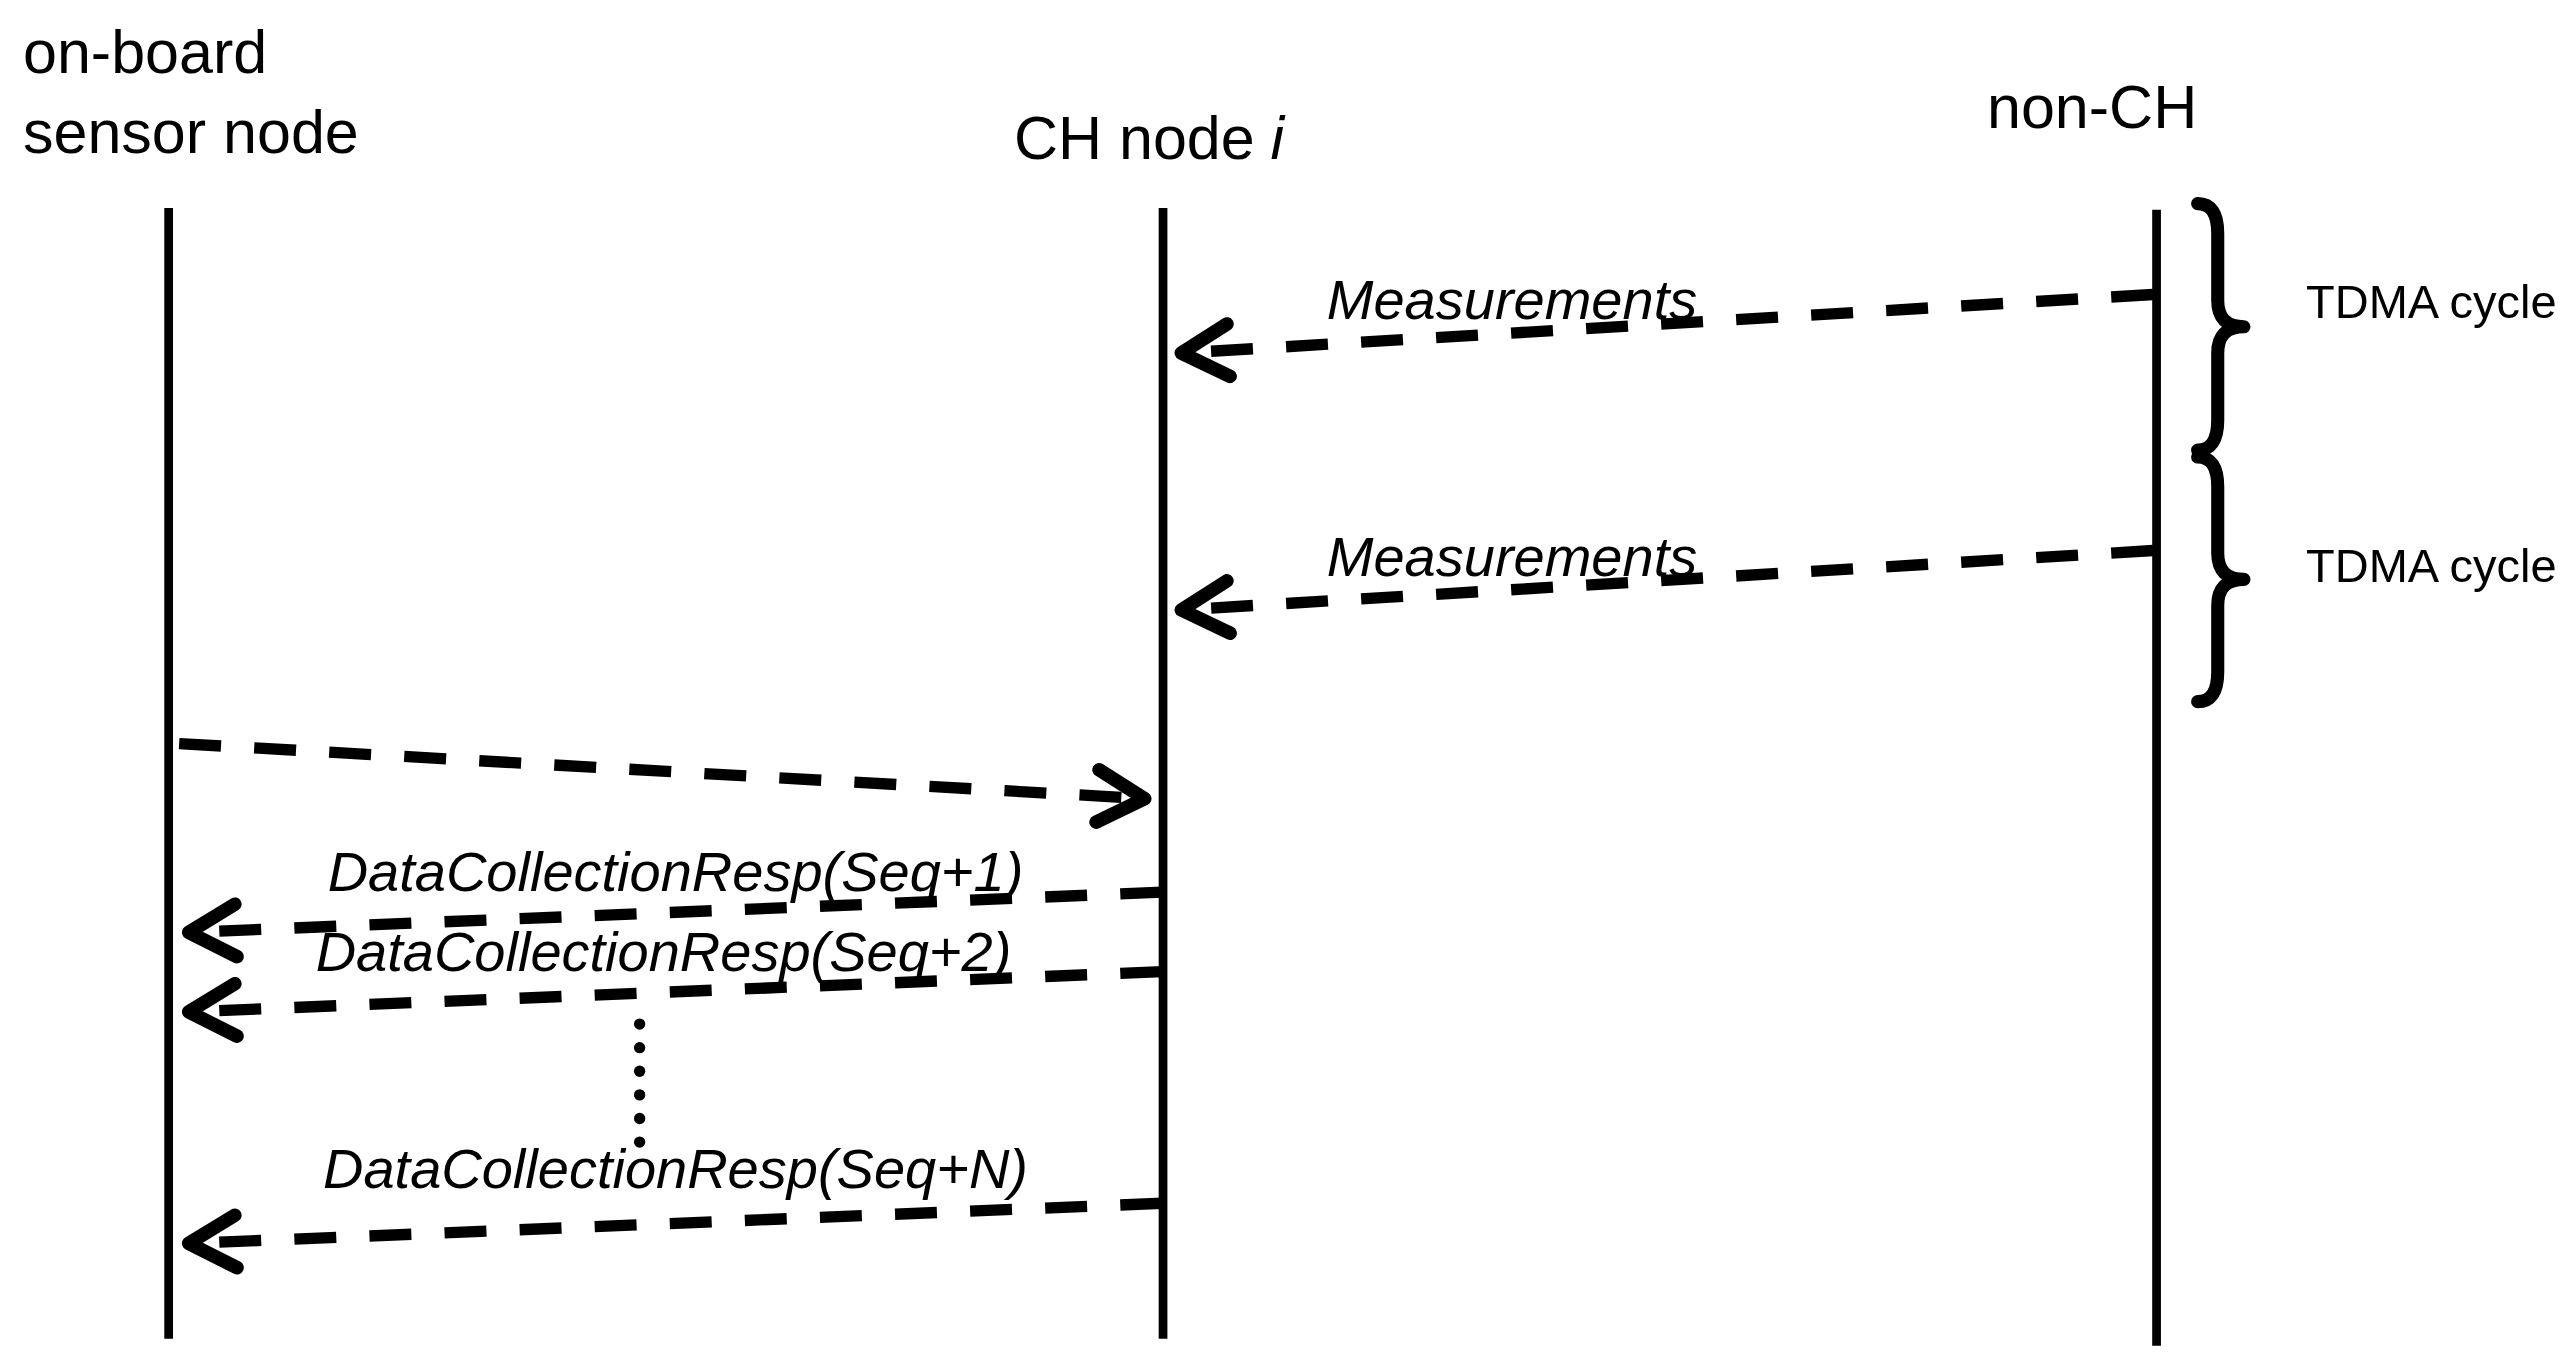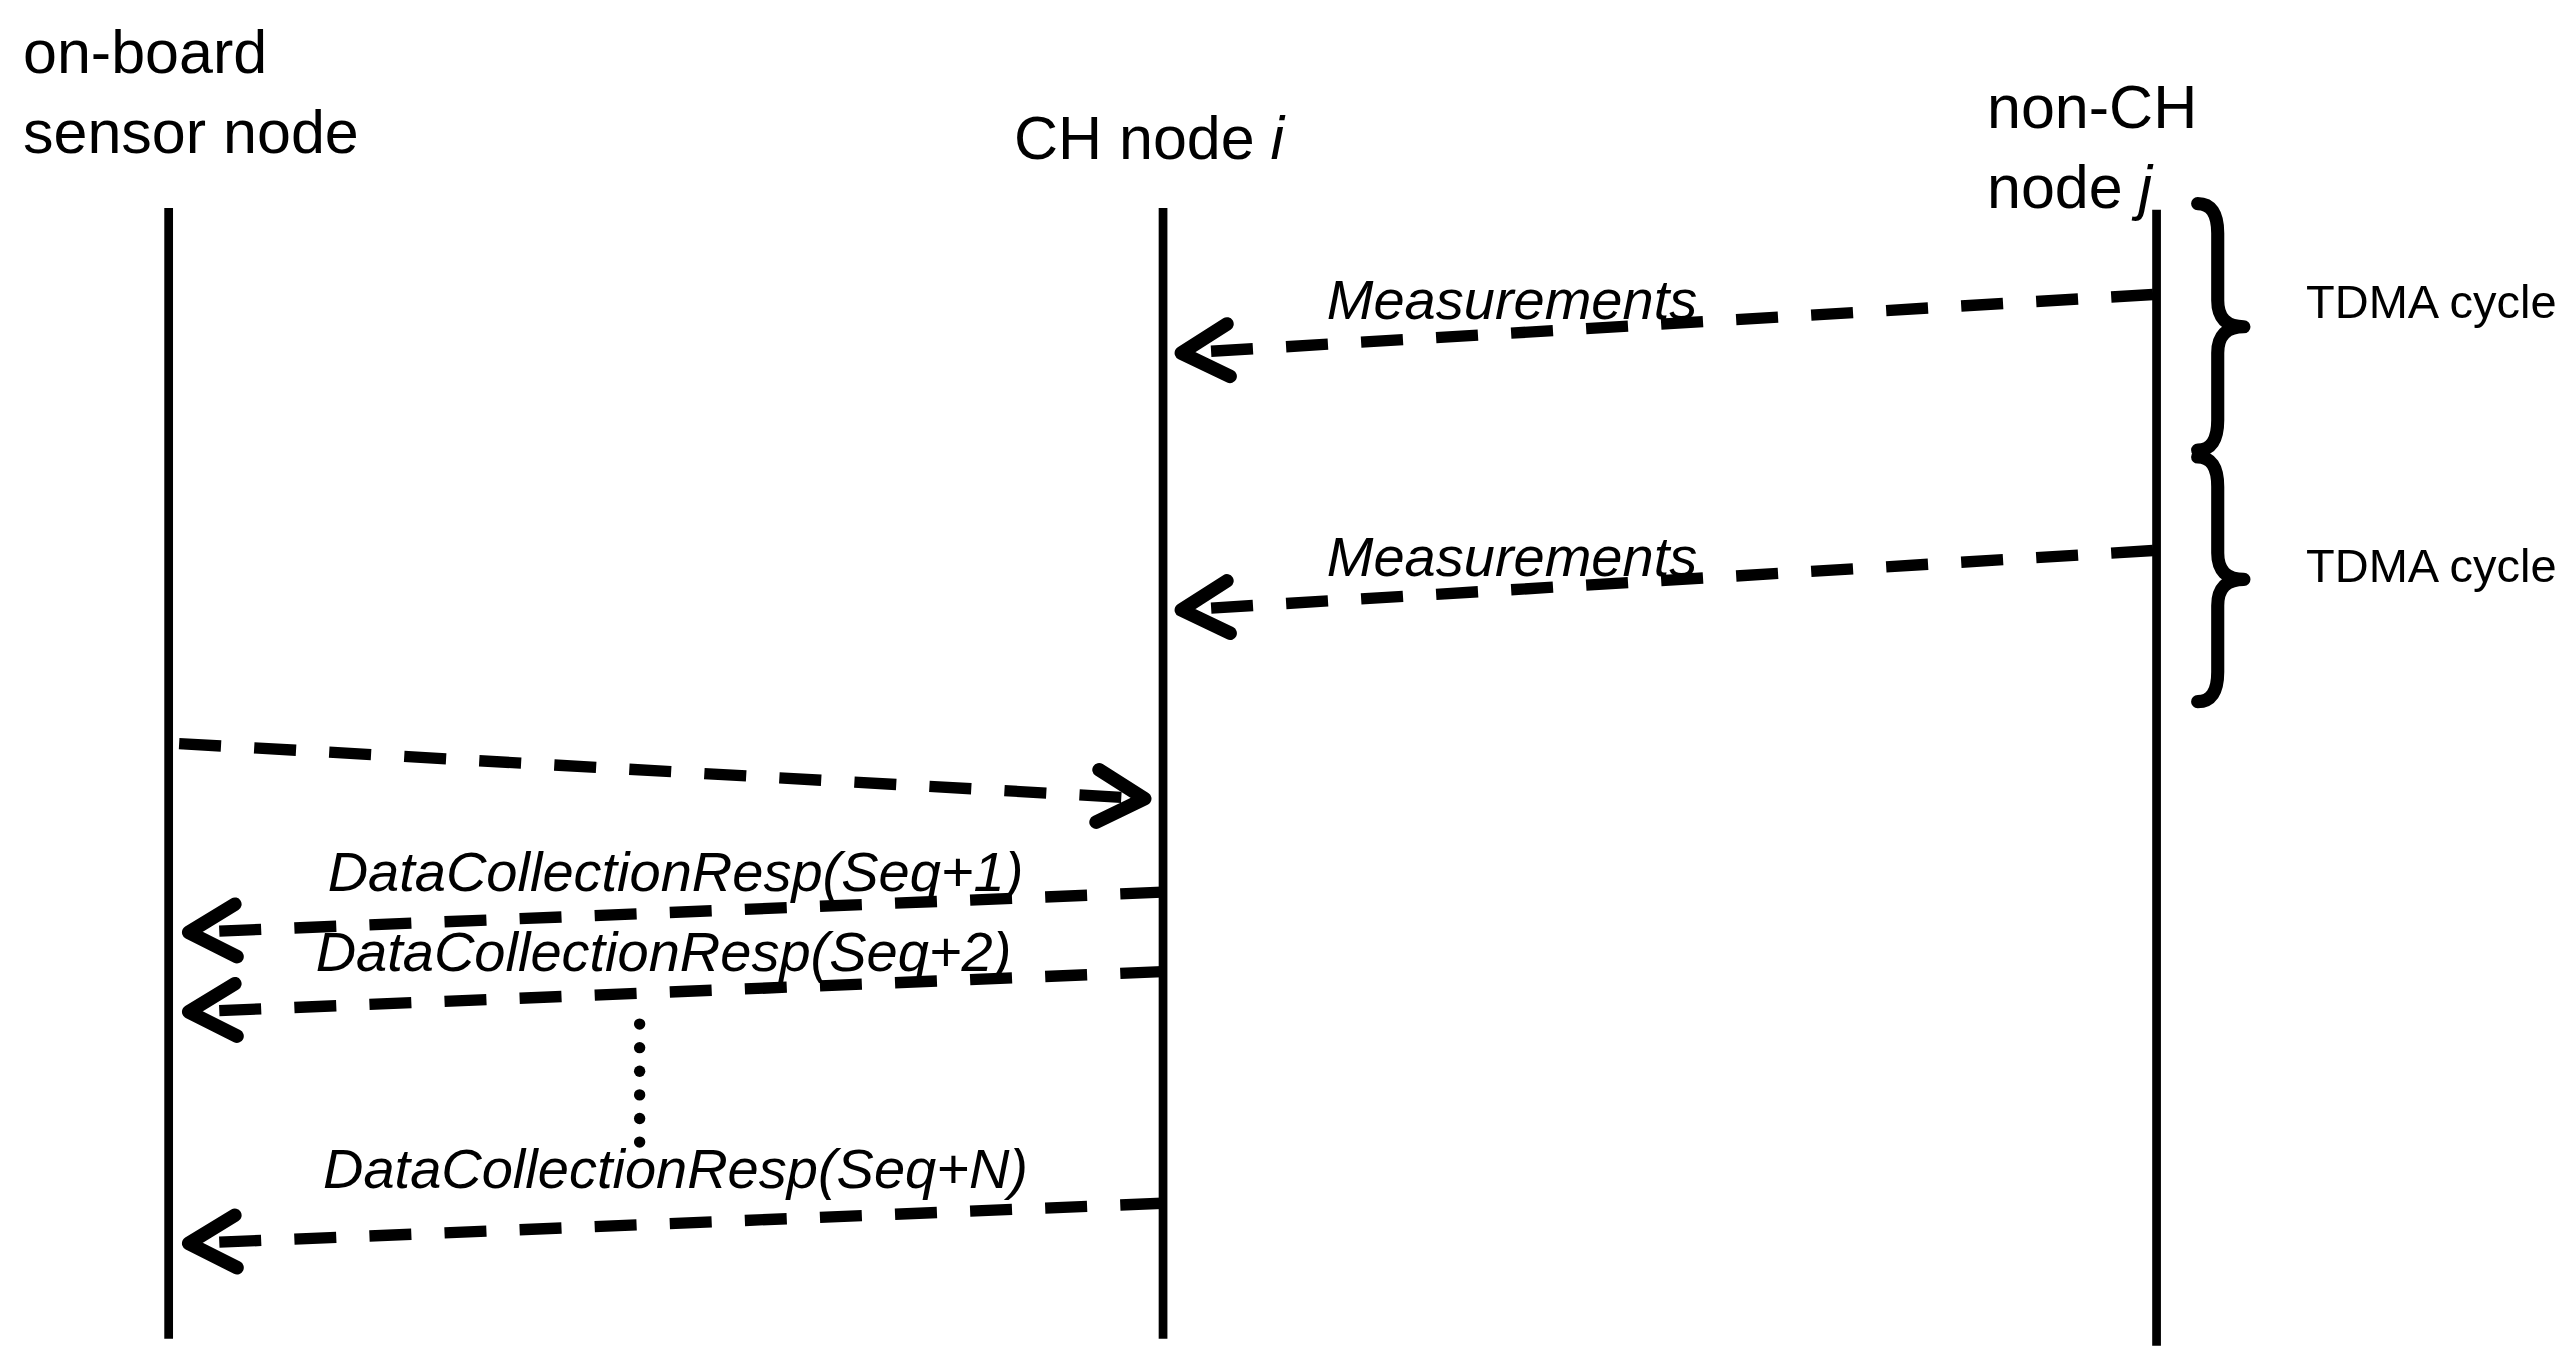--- a/index.html
+++ b/index.html
@@ -89,23 +89,20 @@
     <div>on-board</div>
     <div>sensor node</div>
   </div>
 
   <div class="actor-label centered" style="left:1149px; top:98px;">
     <span>CH node</span><span class="var">i</span>
   </div>
 
   <div class="actor-label" style="left:1987px; top:31px;margin-top:36px;">
     <div>non-CH</div>
-    <div>
-      <span>node</span><span class="var">j</span>
-    </div>
   </div>
 
   <div class="msg-label" style="left:1241px; top:267px; width:542px;">Measurements</div>
 
   <div class="msg-label" style="left:1241px; top:524px; width:542px;">Measurements</div>
 
 
   <div class="msg-label" style="left:189px; top:839px; width:973px;">DataCollectionResp(Seq+1)</div>
 
   <div class="msg-label" style="left:177px; top:919px; width:973px;">DataCollectionResp(Seq+2)</div>

